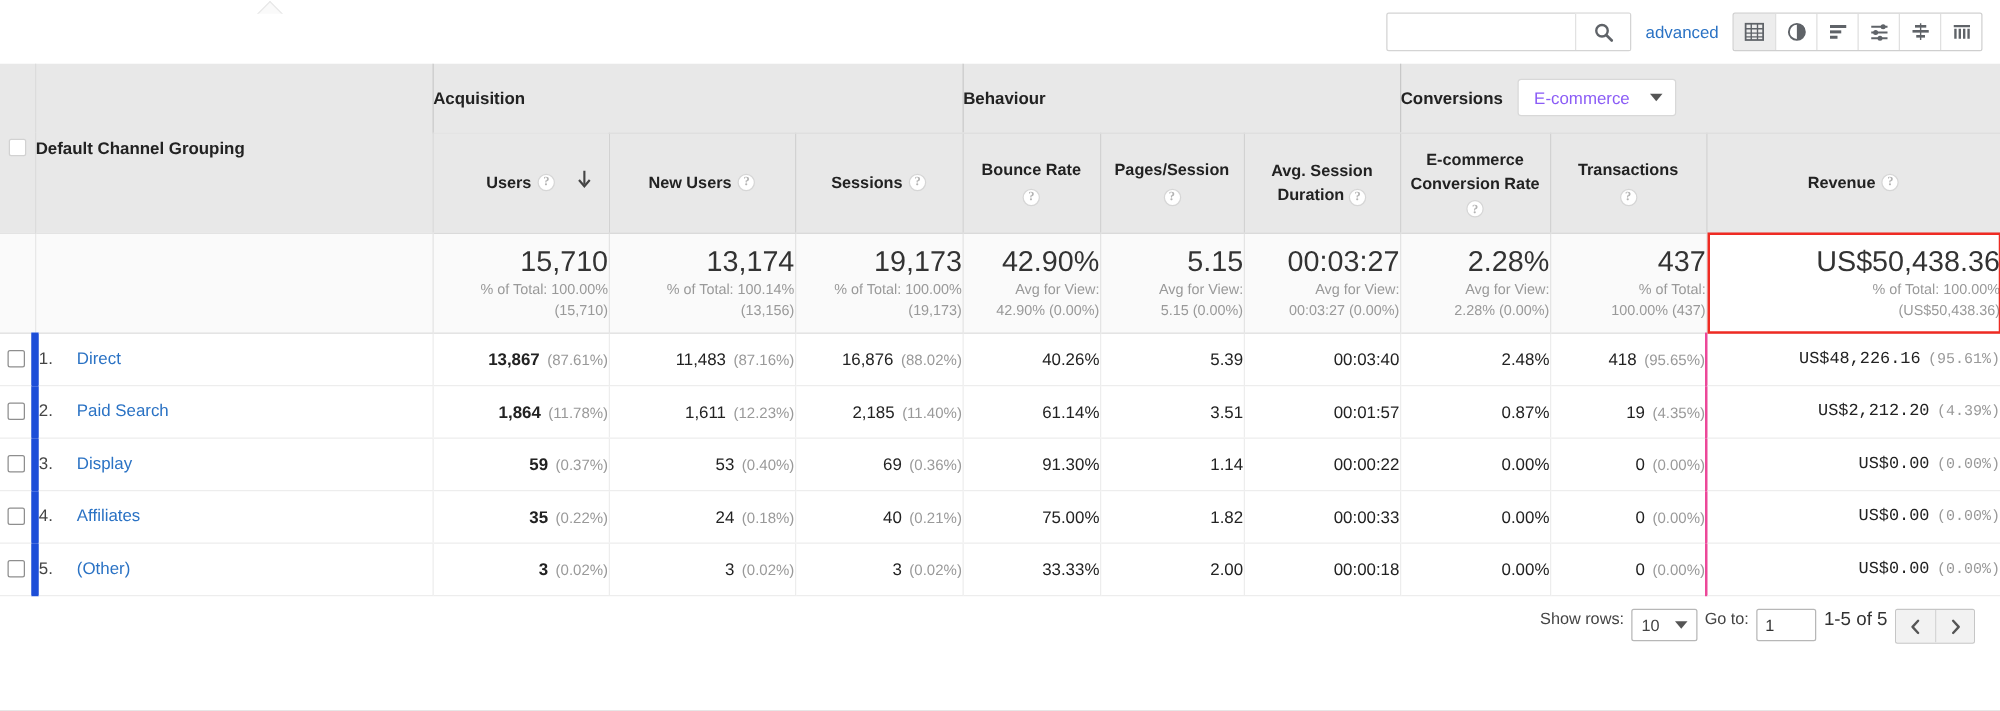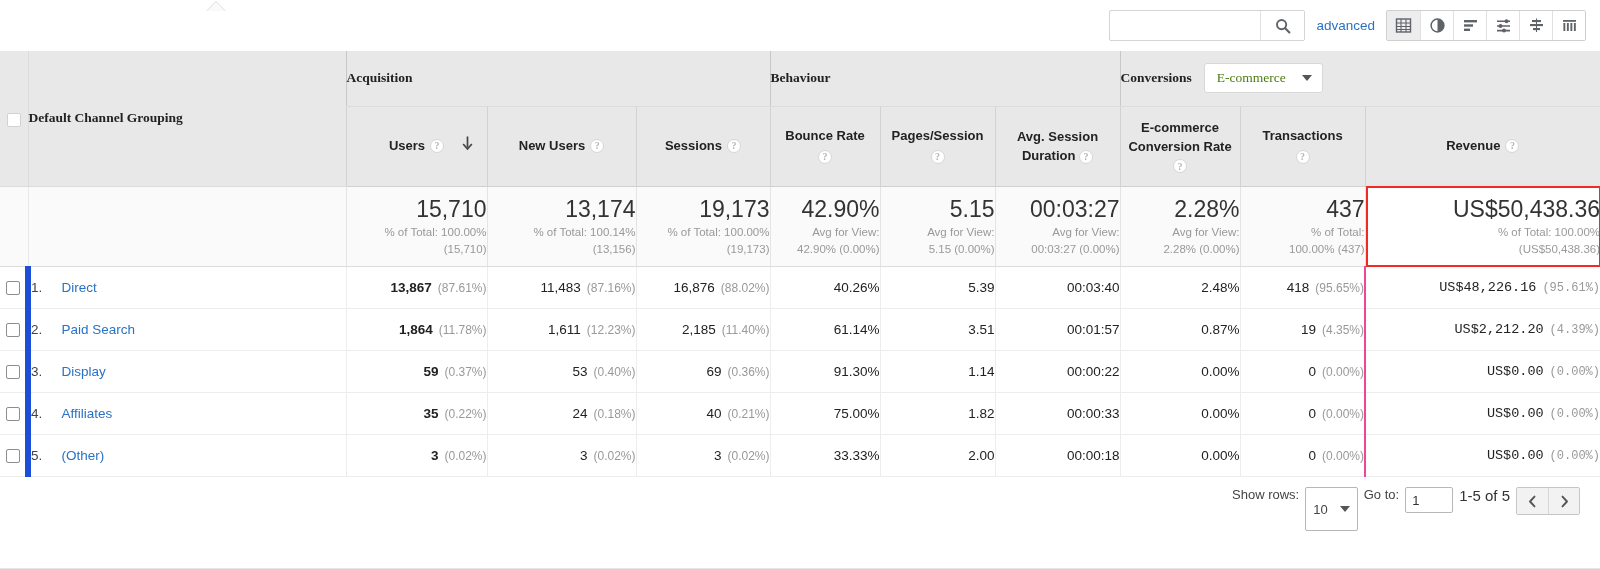--- a/index.html
+++ b/index.html
@@ -65,21 +65,21 @@
     width:33px;height:29px;display:flex;align-items:center;justify-content:center;
     background:#fff;border-left:1px solid #e0e0e0;cursor:pointer;
   }
   .vbtn:first-child{border-left:0;background:#ededed;}
 
   
   .tablewrap { position:absolute; left:0; top:51px; width:1600px; }
   table.ga { border-collapse:collapse; width:1600px; table-layout:fixed; }
   table.ga td, table.ga th { padding:0; vertical-align:middle; }
 
-  .grp-row td { background:#e8e8e8; height:55px; border-bottom:1px solid #dcdcdc;font-family:Liberation Serif, serif; }
+  .grp-row td { background:#e8e8e8; height:55px; border-bottom:1px solid #dcdcdc; }
   .grp-label {
     font-size:13.5px; font-weight:bold; color:#222; padding-left:12px; text-align:left;
   }
   .grp-sep { border-left:1px solid #c8c8c8 !important; }
 
   .hdr-row td { background:#e8e8e8; height:80px; border-bottom:1px solid #d0d0d0; }
   .hdr-cell {
     border-left:1px solid #d2d2d2;
     font-size:13px; font-weight:bold; color:#222;
     text-align:center; padding:0 8px; line-height:20px;
@@ -134,21 +134,21 @@
   
   .foot {
     position:absolute; left:0; top:480px; width:1600px; height:89px; background:#fff;
   }
   .foot-line{position:absolute;left:0;top:88px;width:1600px;height:1px;background:#e6e6e6;}
   .pager {
     position:absolute; right:20px; top:7px;
     display:flex; align-items:flex-start; gap:6px; font-size:13px; color:#444;
   }
   .selbox {
-    height:44px; border:1px solid #b7b7b7; border-radius:2px; background:#fff;
+    height:26px; border:1px solid #b7b7b7; border-radius:2px; background:#fff;
     display:flex;align-items:center;gap:12px;padding:0 7px;font-size:13px;cursor:pointer;
   }
   .chev-d{width:0;height:0;border-left:5px solid transparent;border-right:5px solid transparent;border-top:6px solid #555;}
   .gotobox{
     height:26px;width:48px;border:1px solid #b7b7b7;border-radius:2px;background:#fff;
     font-size:13px;padding:0 6px;font-family:inherit;color:#333;outline:none;
   }
   .range{font-size:15px;color:#333;}
   .navgrp{display:flex;border:1px solid #c6c6c6;border-radius:2px;overflow:hidden;}
   .navbtn{
@@ -263,21 +263,21 @@
         </td>
         <td class="grp-label grp-sep" colspan="3">
           <span>Acquisition</span>
         </td>
         <td class="grp-label grp-sep" colspan="3">
           <span>Behaviour</span>
         </td>
         <td class="grp-label grp-sep" colspan="3">
           <div style="display:flex;align-items:center;gap:12px;">
             <span>Conversions</span>
-            <span class="btn-sel" style="font-weight:normal;color:#4d7c0f;border-color:#d8d8d8;gap:16px;">
+            <span class="btn-sel" style="font-weight:normal;color:#8b5cf6;border-color:#d8d8d8;gap:16px;">
               <span>E-commerce</span>
               <span class="tri-down"></span>
             </span>
           </div>
         </td>
       </tr>
 
       <tr class="hdr-row">
         <td class="hdr-cell" style="position:relative;">
           <span class="hdr-inner">

